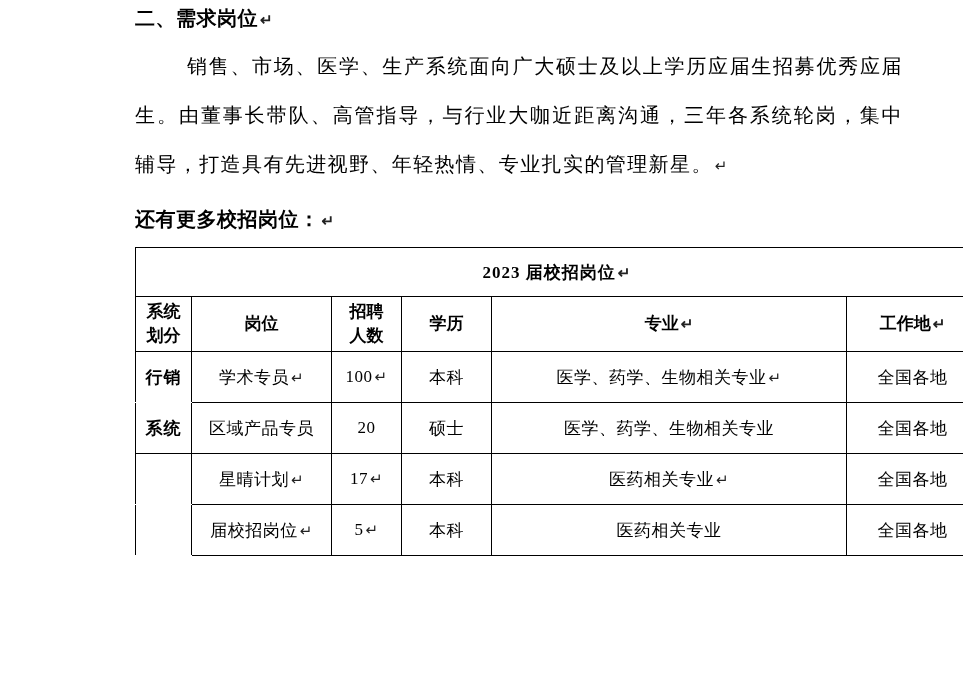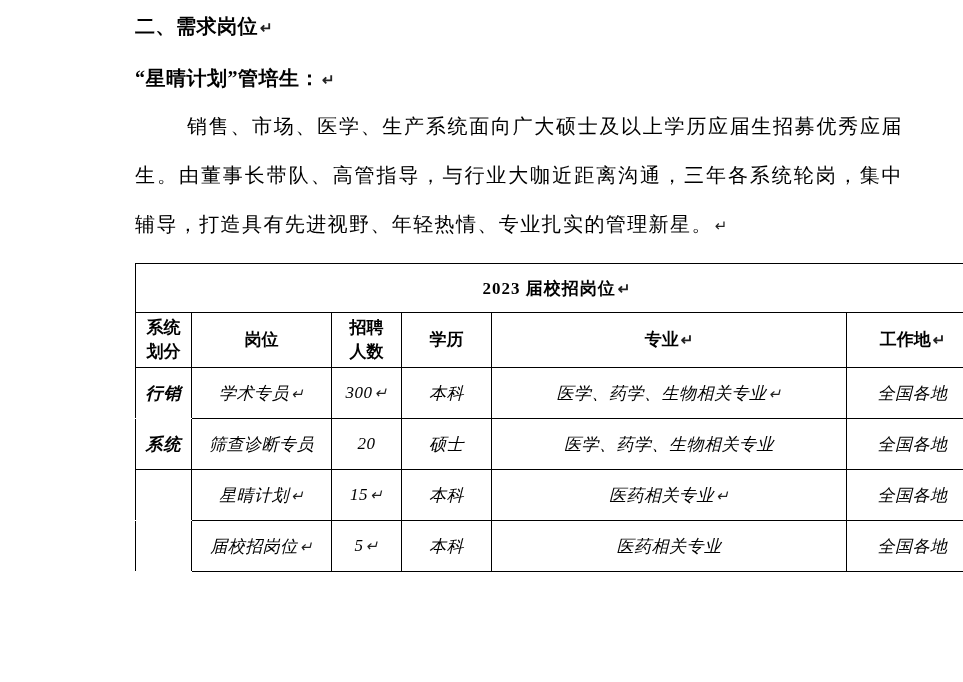--- a/index.html
+++ b/index.html
@@ -24,21 +24,21 @@
   .pilcrow {
     font-family: "Liberation Serif", serif;
     font-size: 15px;
     color: #222;
     margin-left: 2px;
   }
   .heading-2 {
     font-weight: bold;
     font-size: 20px;
     line-height: 28px;
-    margin: 12px 0 0 0;
+    margin: 4px 0 0 0;
     letter-spacing: 0.5px;
   }
   .subheading {
     font-weight: bold;
     font-size: 20px;
     line-height: 28px;
     margin: 22px 0 0 0;
     letter-spacing: 0.5px;
   }
   .body-para {
@@ -79,53 +79,51 @@
     font-weight: bold;
     font-size: 18px;
     height: 54px;
     line-height: 24px;
   }
   td.sysname {
     font-weight: bold;
     font-size: 18px;
     width: 56px;
     letter-spacing: 1px;
-    font-style: italic;
   }
   td.cell {
     height: 50px;
     font-size: 17px;
     letter-spacing: 0.5px;
-    font-style: italic;
   }
   .nb { border-bottom: 1px solid #fff !important; }
   .c-sys { width: 56px; }
   .c-job { width: 140px; }
   .c-num { width: 70px; }
   .c-edu { width: 90px; }
   .c-major { width: 355px; }
   .c-loc { width: 132px; }
 </style>
 </head>
 <body>
 
 <div class="page">
 
   <div class="heading-2">
     <span>二、需求岗位</span><span class="pilcrow">↵</span>
   </div>
 
-  <div class="subheading">
-    <span>“星晴计划”管培生：</span><span class="pilcrow">↵</span>
-  </div>
 
   <div class="body-para">
     <span>销售、市场、医学、生产系统面向广大硕士及以上学历应届生招募优秀应届生。由董事长带队、高管指导，与行业大咖近距离沟通，三年各系统轮岗，集中辅导，打造具有先进视野、年轻热情、专业扎实的管理新星。</span><span class="pilcrow">↵</span>
   </div>
 
+  <div class="subheading2">
+    <span>还有更多校招岗位：</span><span class="pilcrow">↵</span>
+  </div>
 
   <table class="jobs">
     <colgroup>
       <col class="c-sys">
         <col class="c-job">
         <col class="c-num">
         <col class="c-edu">
         <col class="c-major">
         <col class="c-loc">
     </colgroup>
@@ -157,45 +155,45 @@
           <span>工作地</span><span class="pilcrow">↵</span>
         </td>
       </tr>
 
       <tr>
         <td class="sysname nb">行销</td>
         <td class="cell">
           <span>学术专员</span><span class="pilcrow">↵</span>
         </td>
         <td class="cell">
-          <span>300</span><span class="pilcrow">↵</span>
+          <span>100</span><span class="pilcrow">↵</span>
         </td>
         <td class="cell">本科</td>
         <td class="cell">
           <span>医学、药学、生物相关专业</span><span class="pilcrow">↵</span>
         </td>
         <td class="cell">全国各地</td>
       </tr>
 
       <tr>
         <td class="sysname">系统</td>
-        <td class="cell">筛查诊断专员</td>
+        <td class="cell">区域产品专员</td>
         <td class="cell">20</td>
         <td class="cell">硕士</td>
         <td class="cell">医学、药学、生物相关专业</td>
         <td class="cell">全国各地</td>
       </tr>
 
       <tr>
         <td class="sysname nb"></td>
         <td class="cell">
           <span>星晴计划</span><span class="pilcrow">↵</span>
         </td>
         <td class="cell">
-          <span>15</span><span class="pilcrow">↵</span>
+          <span>17</span><span class="pilcrow">↵</span>
         </td>
         <td class="cell">本科</td>
         <td class="cell">
           <span>医药相关专业</span><span class="pilcrow">↵</span>
         </td>
         <td class="cell">全国各地</td>
       </tr>
 
       <tr>
         <td class="sysname nb"></td>

